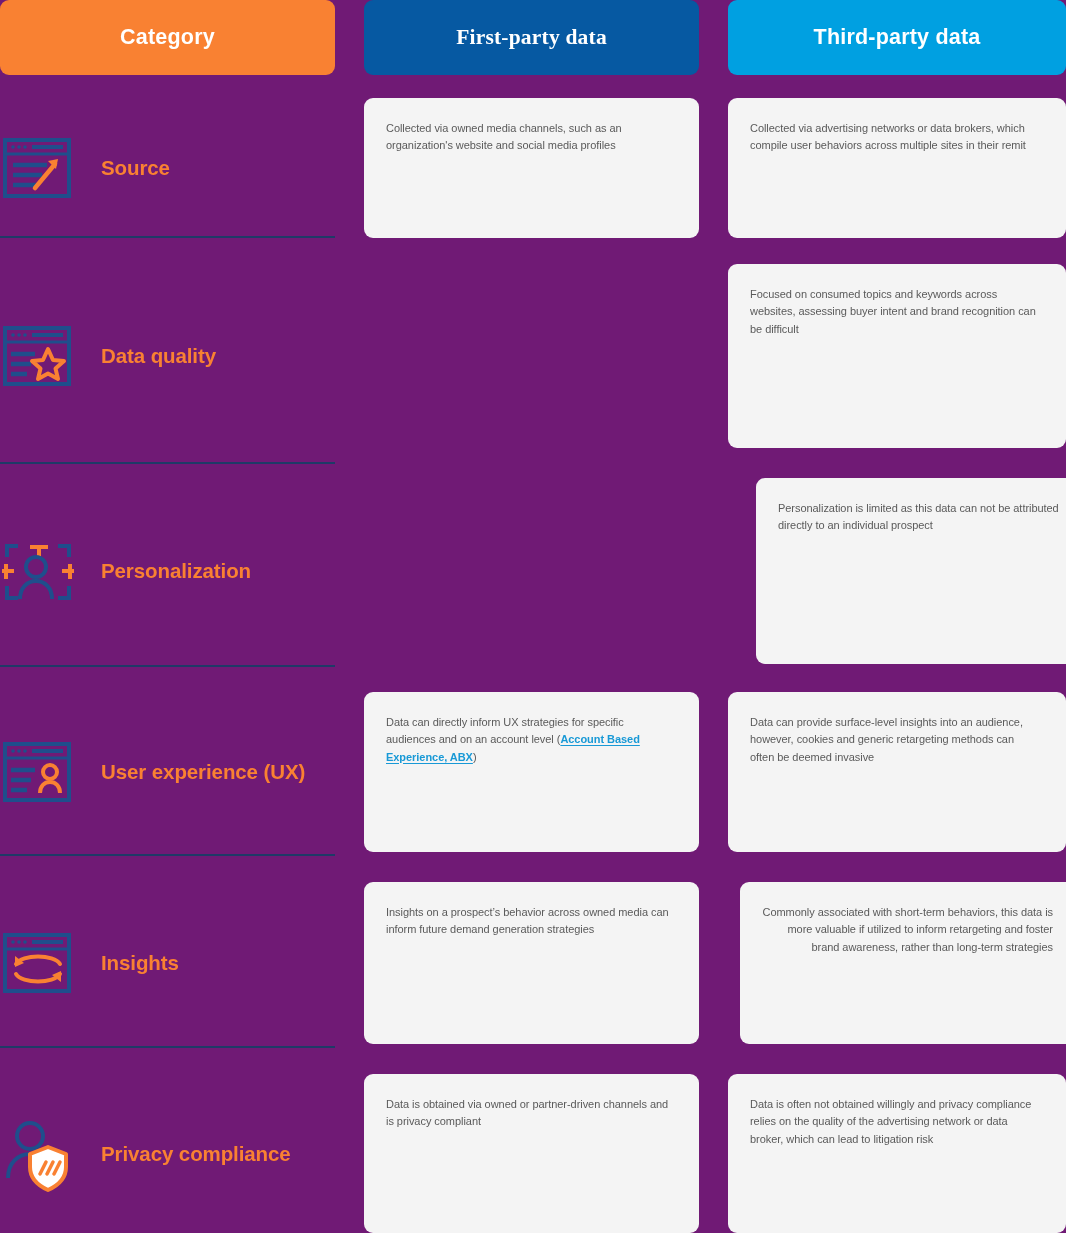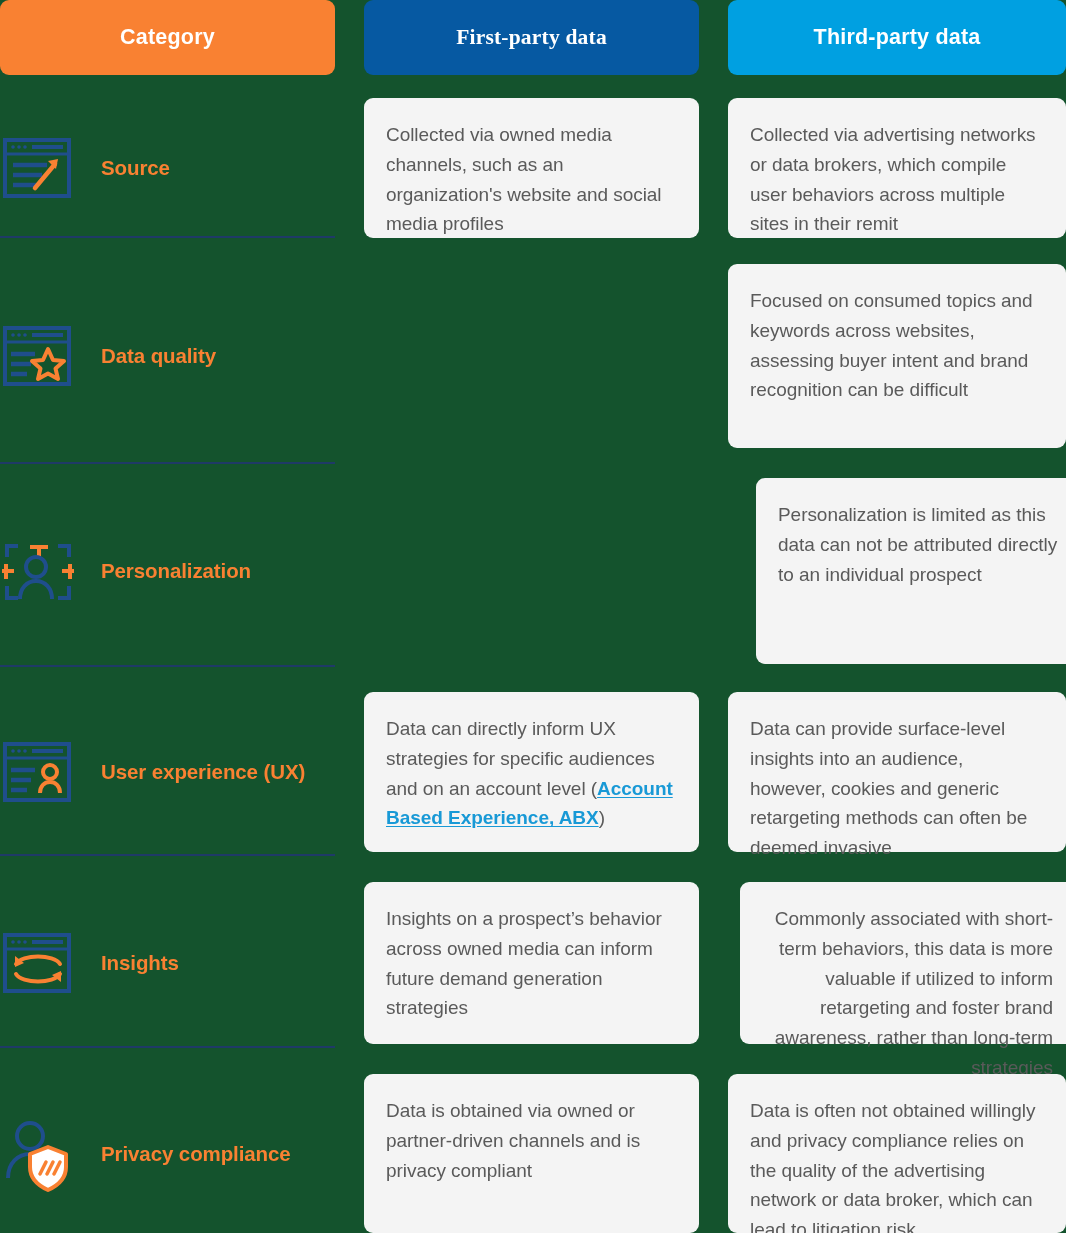--- a/index.html
+++ b/index.html
@@ -10,21 +10,21 @@
     height: 1233px;
     background: #ffffff;
     font-family: "Liberation Sans", sans-serif;
     overflow: hidden;
   }
 
   .table {
     position: relative;
     width: 1066px;
     height: 1233px;
-    background: #14532d;
+    background: #701a75;
   }
 
   
   .col-cat   { left: 0px;   width: 335px; }
   .col-first { left: 364px; width: 335px; }
   .col-third { left: 728px; width: 338px; }
 
   
   .header-row { position: absolute; top: 0; left: 0; width: 1066px; height: 75px; }
 
@@ -79,21 +79,21 @@
     position: absolute;
     top: 0;
     height: 100%;
     background: #f4f4f4;
     border-radius: 9px;
     padding: 22px 25px 18px 22px;
   }
 
   .data-cell p {
     color: #5a5a5a;
-    font-size: 19px;
+    font-size: 11px;
     line-height: 1.57;
     letter-spacing: -0.05px;
   }
 
   .data-cell a {
     color: #1899d6;
     font-weight: bold;
     text-decoration: underline;
     text-underline-offset: 2px;
   }

